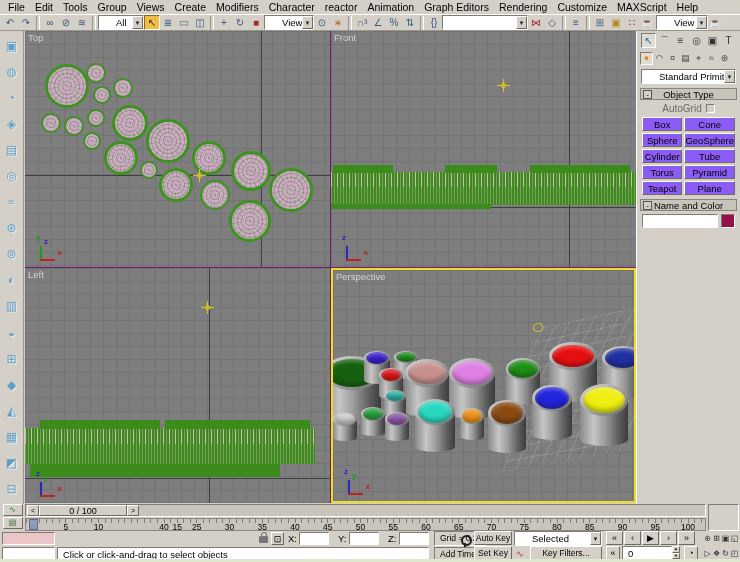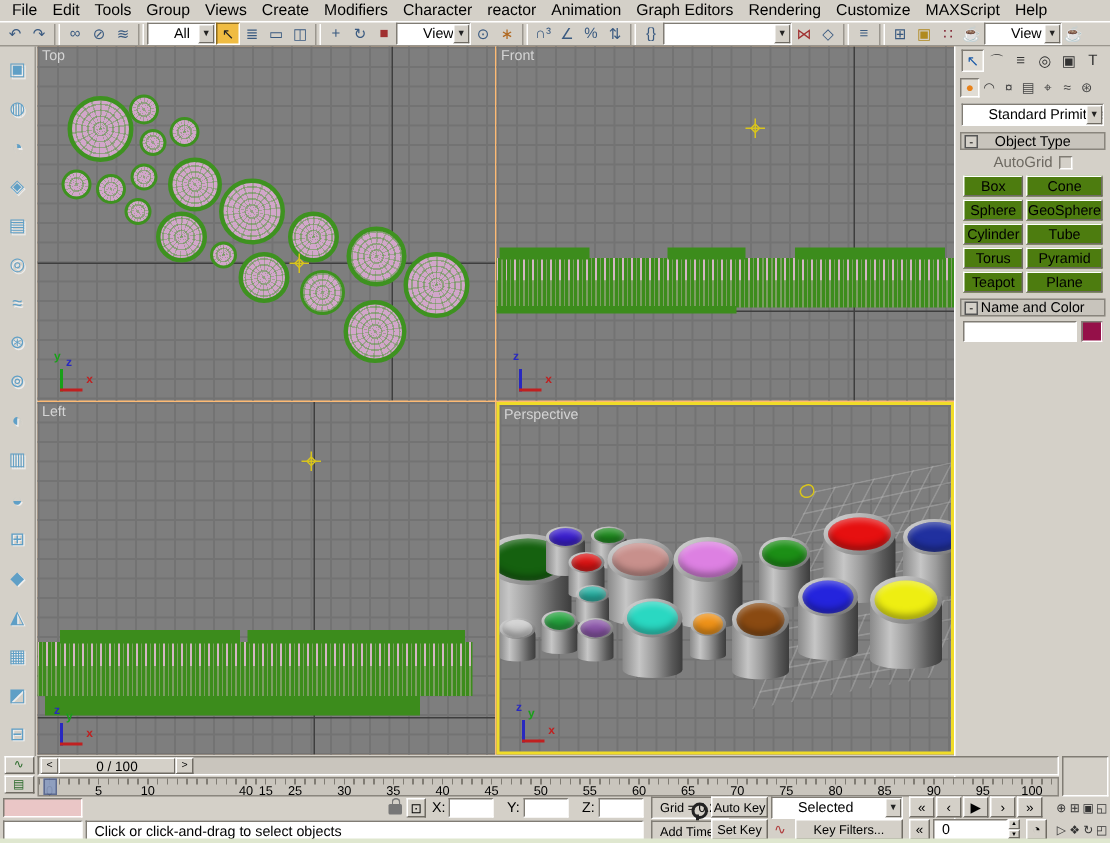--- a/index.html
+++ b/index.html
@@ -11,21 +11,21 @@
 .toolbar{position:absolute;left:0;top:14px;width:100%;height:17px;border-top:1px solid #fff;border-bottom:1px solid #9a968e;display:flex;align-items:center;padding-left:2px;overflow:hidden}
 .tb-icon{width:16px;height:15px;display:flex;align-items:center;justify-content:center;font-size:10px;color:#3a5a80;flex:none}
 .tb-icon.sel{background:#f0bc42;border:1px solid;border-color:#8a6a20 #fff #fff #8a6a20;color:#222}
 .tb-sep{width:4px;height:14px;border-left:1px solid #9a968e;border-right:1px solid #fff;margin:0 2px;flex:none}
 .dropdown{height:15px;background:#fff;border:1px solid;border-color:#807c74 #fff #fff #807c74;display:flex;align-items:center;font-size:9.5px;position:relative;padding:0 13px 0 17px;flex:none;white-space:nowrap;overflow:hidden}
 .dd-arrow{position:absolute;right:0;top:0;bottom:0;width:11px;background:#d4d0c8;border:1px solid;border-color:#fff #6f6b63 #6f6b63 #fff;font-size:6px;display:flex;align-items:center;justify-content:center;color:#222}
 
 .left-toolbar{position:absolute;left:0;top:31px;width:24px;height:473px;border-right:1px solid #9a968e;display:flex;flex-direction:column;align-items:center;justify-content:space-around;padding:2px 0}
 .reactor-icon{width:18px;height:16px;color:#5f9fc6;font-size:12px;line-height:16px;text-align:center;text-shadow:1px 1px 0 #eee}
 
-.viewports{position:absolute;left:25px;top:31px;width:611px;height:472px;background:#fdba74}
+.viewports{position:absolute;left:25px;top:31px;width:611px;height:472px;background:#701a75}
 .vp{position:absolute;overflow:hidden;background-color:#7e7e7e;background-image:linear-gradient(#737373 1px,transparent 1px),linear-gradient(90deg,#737373 1px,transparent 1px);background-size:13px 13px}
 .vp-label{position:absolute;left:3px;top:1px;color:#d4d4d4;font-size:9.5px;z-index:40}
 .axis-v{position:absolute;top:0;bottom:0;width:1px;background:#3e3e3e;z-index:2}
 .axis-h{position:absolute;left:0;right:0;height:1px;background:#3e3e3e;z-index:2}
 .can-top{position:absolute;border-radius:50%;border-style:solid;border-color:#3e9220;background-color:#d2a6ca;background-image:repeating-radial-gradient(circle at 50% 50%,rgba(70,150,45,.45) 0 1px,transparent 1px 4px),repeating-conic-gradient(rgba(70,150,45,.35) 0deg 4deg,transparent 4deg 20deg);z-index:5}
 .band{position:absolute;background:#3c8c1c;z-index:4}
 .band.hatch::before{content:"";position:absolute;inset:0;background-image:repeating-linear-gradient(90deg,rgba(242,190,228,.75) 0 1px,transparent 1px 6px),repeating-linear-gradient(90deg,rgba(242,190,228,.35) 0 1px,transparent 1px 3px);background-size:100% 45%,100% 100%;background-repeat:no-repeat}
 .crosshair{position:absolute;width:13px;height:13px;z-index:50}
 .crosshair::before{content:"";position:absolute;left:6px;top:0;width:1px;height:13px;background:#d8c41c}
 .crosshair::after{content:"";position:absolute;top:6px;left:0;height:1px;width:13px;background:#d8c41c}
@@ -50,31 +50,31 @@
 .cp-tab.sel{border:1px solid;border-color:#807c74 #fff #fff #807c74;background:#e0dcd4;color:#1a5aa8}
 .cp-sub{height:16px;display:flex;padding:0 3px;gap:0;align-items:center}
 .cp-sub-icon{width:13px;height:13px;font-size:9px;display:flex;align-items:center;justify-content:center;color:#444}
 .cp-sub-icon.sel{border:1px solid;border-color:#807c74 #fff #fff #807c74;background:#e0dcd4;color:#e8821a}
 .cp-dd{margin:3px 4px 2px 4px;height:15px}
 .rollout{position:relative;margin:4px 3px 0 3px;height:12px;background:#c8c4bc;border:1px solid #89857d;text-align:center;font-size:9.5px;line-height:11px}
 .minus-box{position:absolute;left:2px;top:1px;width:9px;height:9px;border:1px solid #555;background:#d4d0c8;font-size:8px;line-height:7px;text-align:center}
 .autogrid{display:flex;align-items:center;justify-content:center;gap:4px;height:13px;margin-top:2px;color:#6e6a62}
 .checkbox{width:9px;height:9px;background:#d4d0c8;border:1px solid;border-color:#807c74 #fff #fff #807c74}
 .obj-grid{display:grid;grid-template-columns:1fr 1fr;gap:2px;margin:2px 5px}
-.cp-btn{height:14px;background:#4d7c0f;border:1px solid;border-color:#fff #6f6b63 #6f6b63 #fff;font-size:9.5px;display:flex;align-items:center;justify-content:center}
+.cp-btn{height:14px;background:#8b5cf6;border:1px solid;border-color:#fff #6f6b63 #6f6b63 #fff;font-size:9.5px;display:flex;align-items:center;justify-content:center}
 .name-row{display:flex;gap:3px;margin:3px 5px}
 .name-input{flex:1;height:14px;background:#fff;border:1px solid;border-color:#807c74 #fff #fff #807c74}
 .swatch{width:14px;height:14px;border:1px solid;border-color:#807c74 #fff #fff #807c74}
 
 .tl-icons{position:absolute;left:1px;top:504px;width:23px;height:26px;display:flex;flex-direction:column;gap:1px;align-items:center}
 .tl-mini{width:20px;height:12px;background:#d4d0c8;border:1px solid;border-color:#fff #6f6b63 #6f6b63 #fff;font-size:8px;line-height:10px;text-align:center;color:#2a6a2a}
 .tslider{position:absolute;left:25px;top:504px;width:681px;height:13px;border:1px solid;border-color:#807c74 #fff #fff #807c74;background:#c9c5bd}
 .ts-thumb{position:absolute;left:1px;top:0;height:11px;display:flex}
 .ts-btn{width:12px;height:11px;background:#d4d0c8;border:1px solid;border-color:#fff #6f6b63 #6f6b63 #fff;font-size:7px;display:flex;align-items:center;justify-content:center}
-.ts-label{width:78px;height:11px;background:#d4d0c8;border:1px solid;border-color:#fff #6f6b63 #6f6b63 #fff;font-size:9px;display:flex;align-items:center;justify-content:center}
+.ts-label{width:88px;height:11px;background:#d4d0c8;border:1px solid;border-color:#fff #6f6b63 #6f6b63 #fff;font-size:9px;display:flex;align-items:center;justify-content:center}
 .trackbar{position:absolute;left:25px;top:518px;width:681px;height:13px;background:#c9c5bd;border:1px solid #8a867e;font-size:8.5px}
 .trackbar::before{content:"";position:absolute;left:0;top:0;width:100%;height:4px;background:repeating-linear-gradient(90deg,#7f7b73 0 1px,transparent 1px 6.55px)}
 .tick-label{position:absolute;top:3px;transform:translateX(-50%)}
 .frame-ind{position:absolute;left:3px;top:0;width:9px;height:11px;background:#8b9cc0;border:1px solid #55648c;opacity:.92;z-index:3}
 .tl-rightbox{position:absolute;left:708px;top:504px;width:31px;height:27px;border:1px solid;border-color:#807c74 #fff #fff #807c74;background:#d4d0c8}
 
 .sfield{position:absolute;border:1px solid;border-color:#807c74 #fff #fff #807c74;background:#d4d0c8;font-size:9.5px;line-height:13px;padding-left:5px;white-space:nowrap;overflow:hidden}
 .white{background:#ffffff}
 .pinkf{background:#eac6c6}
 .sbtn{position:absolute;background:#d4d0c8;border:1px solid;border-color:#fff #6f6b63 #6f6b63 #fff;font-size:9px;display:flex;align-items:center;justify-content:center;white-space:nowrap}

